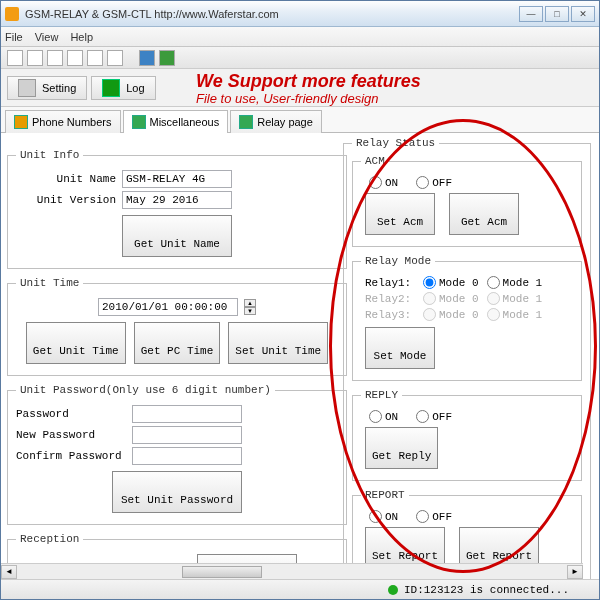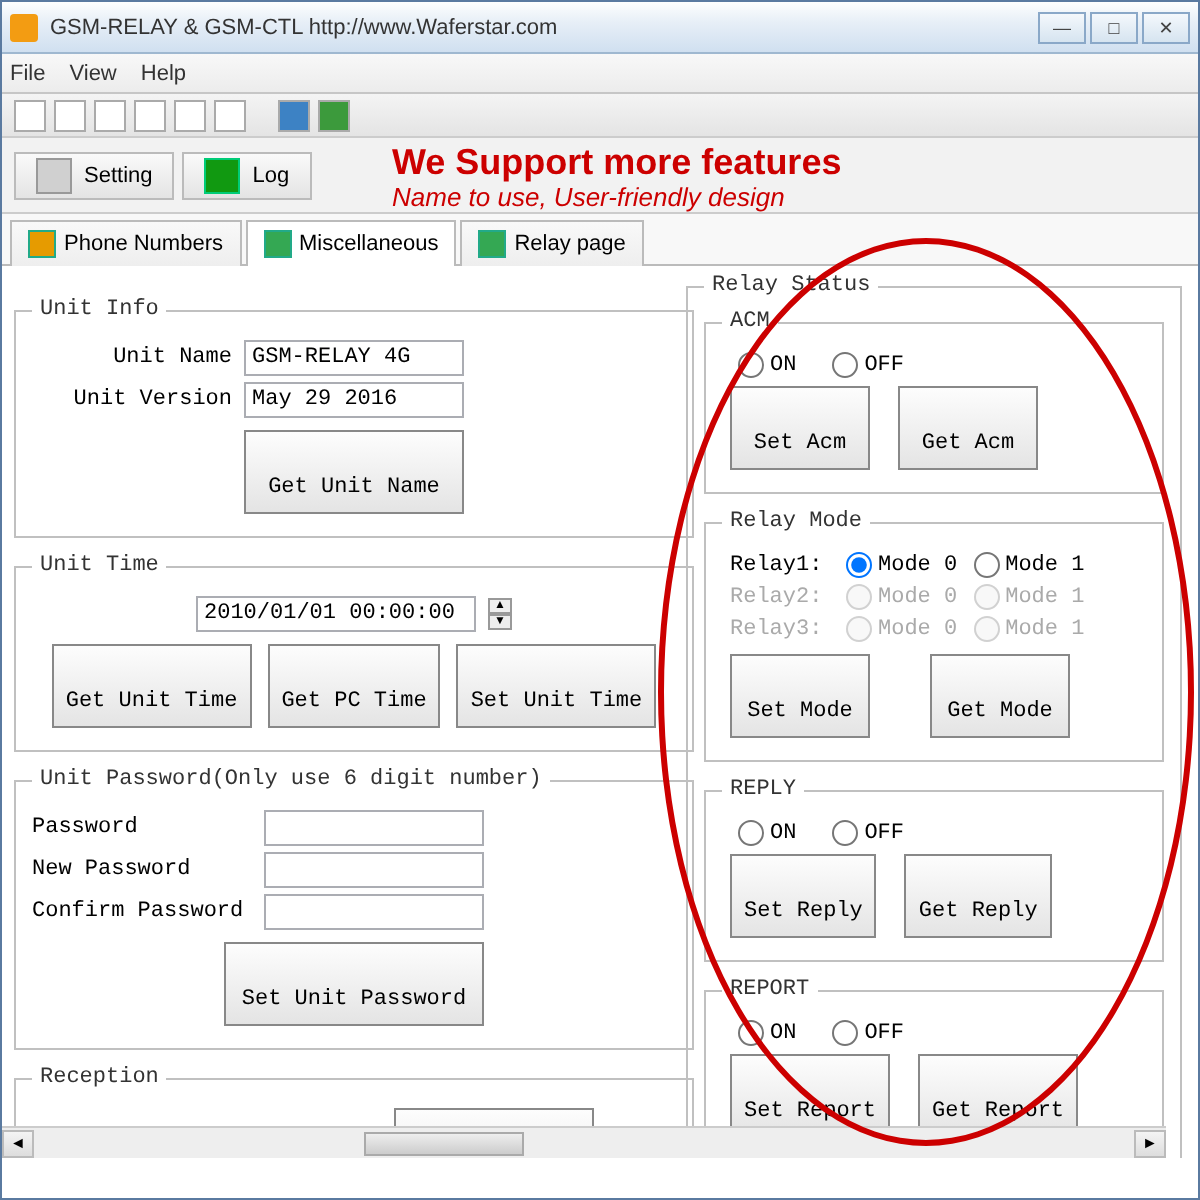--- a/index.html
+++ b/index.html
@@ -12,21 +12,21 @@
   .menubar { height: 20px; background: linear-gradient(#f8f8f8,#ececec); border-bottom: 1px solid #c6c6c6; display: flex; align-items: center; padding: 0 4px; gap: 12px; color: #333; }
   .iconbar { height: 22px; background: linear-gradient(#f4f4f4,#e4e4e4); border-bottom: 1px solid #ccc; display: flex; align-items: center; padding: 0 6px; gap: 4px; }
   .iconbar .ico { width: 16px; height: 16px; border: 1px solid #aaa; background: #fff; }
   .iconbar .ico.green { background: #3c9a3c; }
   .iconbar .ico.blue { background: #3d82c4; }
   .bigtabs { height: 38px; background: #f2f2f2; border-bottom: 1px solid #ccc; display: flex; align-items: center; padding: 4px 6px; gap: 4px; position: relative; }
   .bigtab { border: 1px solid #bbb; background: linear-gradient(#fafafa,#e4e4e4); padding: 2px 10px; display: flex; align-items: center; gap: 6px; }
   .bigtab .gi { width: 18px; height: 18px; display: inline-block; }
   .gi.wrench { background: #d0d0d0; border: 1px solid #999; }
   .gi.log { background: #119911; border: 1px solid #0c7; }
-  .marketing1 { position: absolute; left: 195px; top: 2px; font-size: 18px; font-weight: bold; color: #c00; }
+  .marketing1 { position: absolute; left: 195px; top: 2px; font-size: 18px; font-weight: bold; font-style: italic; color: #c00; }
   .marketing2 { position: absolute; left: 195px; top: 22px; font-size: 13px; font-style: italic; color: #c00; }
   .subtabs { height: 26px; background: #f8f8f8; display: flex; align-items: flex-end; padding: 0 4px; border-bottom: 1px solid #bbb; }
   .subtab { border: 1px solid #bbb; border-bottom: none; background: linear-gradient(#f9f9f9,#eee); padding: 4px 8px; margin-right: 2px; display: flex; align-items: center; gap: 4px; position: relative; top: 1px; }
   .subtab.active { background: #fff; }
   .subtab .si { width: 14px; height: 14px; display: inline-block; background: #34a853; border: 1px solid #2a8; }
   .si.phone { background: #e69b00; }
   .content { position: absolute; top: 132px; left: 0; right: 0; bottom: 20px; background: #fff; overflow: hidden; }
   .left { position: absolute; left: 6px; top: 4px; width: 340px; margin-top: 12px; }
   .right { position: absolute; left: 342px; top: 4px; right: 8px; }
   fieldset { border: 1px solid #c0c0c0; margin-bottom: 8px; padding: 6px 8px 8px; }
@@ -83,21 +83,21 @@
   <div class="bigtabs">
     <div class="bigtab">
       <span class="gi wrench"></span>
       <span>Setting</span>
     </div>
     <div class="bigtab">
       <span class="gi log"></span>
       <span>Log</span>
     </div>
     <span class="marketing1">We Support more features</span>
-    <span class="marketing2">Name to use, User-friendly design</span>
+    <span class="marketing2">File to use, User-friendly design</span>
   </div>
 
   <div class="subtabs">
     <div class="subtab">
       <span class="si phone"></span>
       <span>Phone Numbers</span>
     </div>
     <div class="subtab active">
       <span class="si"></span>
       <span>Miscellaneous</span>
@@ -222,40 +222,38 @@
             <span class="mono" style="width:50px">Relay3:</span>
             <span class="radio-item">
                 <input type="radio" disabled="" style="">
                 <span class="mono">Mode 0</span>
               </span>
             <span class="radio-item">
                 <input type="radio" disabled="" style="">
                 <span class="mono">Mode 1</span>
               </span>
           </div>
-          <div class="row" style="gap:30px;padding-left:4px;margin-top:6px">
+          <div class="row" style="gap:14px;padding-left:4px;margin-top:6px">
             <span class="btn">Set Mode</span>
-            <span class="btn">Get Mode</span>
           </div>
         </fieldset>
 
         <fieldset>
           <legend>REPLY</legend>
           <div class="row radio-pair" style="padding-left:8px">
             <span class="radio-item">
                 <input type="radio" name="reply" style="">
                 <span class="mono">ON</span>
               </span>
             <span class="radio-item">
                 <input type="radio" name="reply" style="">
                 <span class="mono">OFF</span>
               </span>
           </div>
           <div class="row" style="gap:14px;padding-left:4px;margin-top:4px">
-            <span class="btn">Set Reply</span>
             <span class="btn">Get Reply</span>
           </div>
         </fieldset>
 
         <fieldset>
           <legend>REPORT</legend>
           <div class="row radio-pair" style="padding-left:8px">
             <span class="radio-item">
                 <input type="radio" name="report" style="">
                 <span class="mono">ON</span>
@@ -276,15 +274,19 @@
   </div>
 
   <div class="scrollbar-h">
     <span class="sb-arrow">◄</span>
     <div class="sb-track">
         <div class="sb-thumb"></div>
       </div>
     <span class="sb-arrow">►</span>
   </div>
 
+  <div class="statusbar">
+    <span class="dot"></span>
+    <span class="mono">ID:123123 is connected...</span>
+  </div>
 
   <div class="oval"></div>
 </div>
 
 </body></html>

